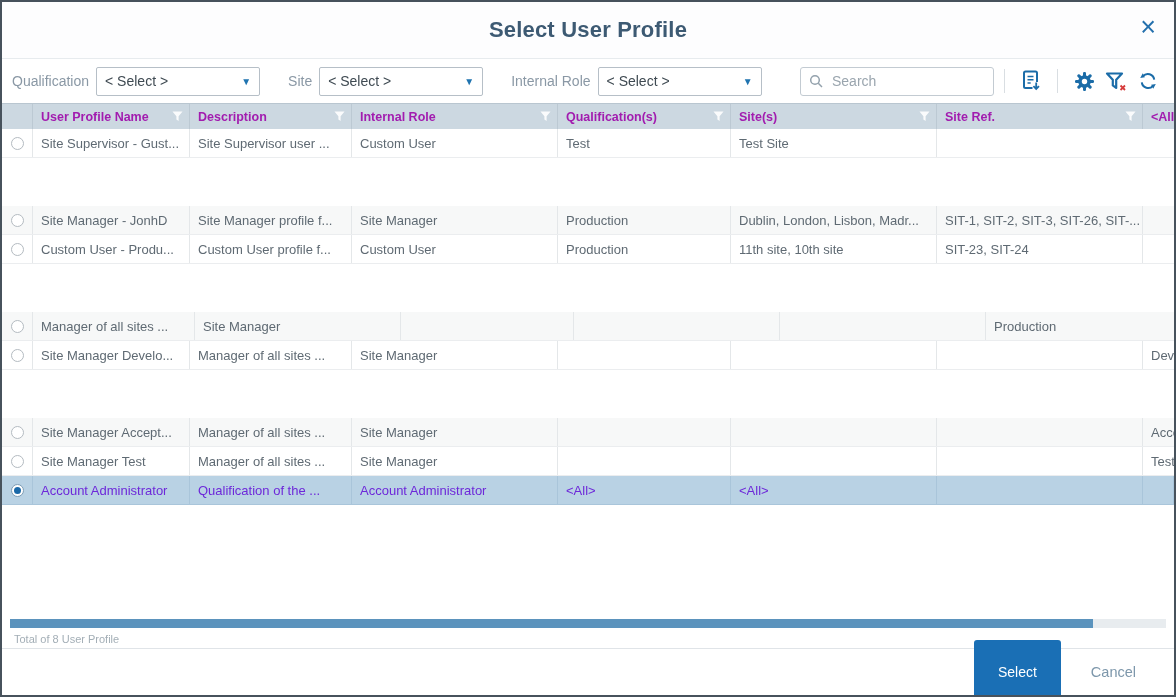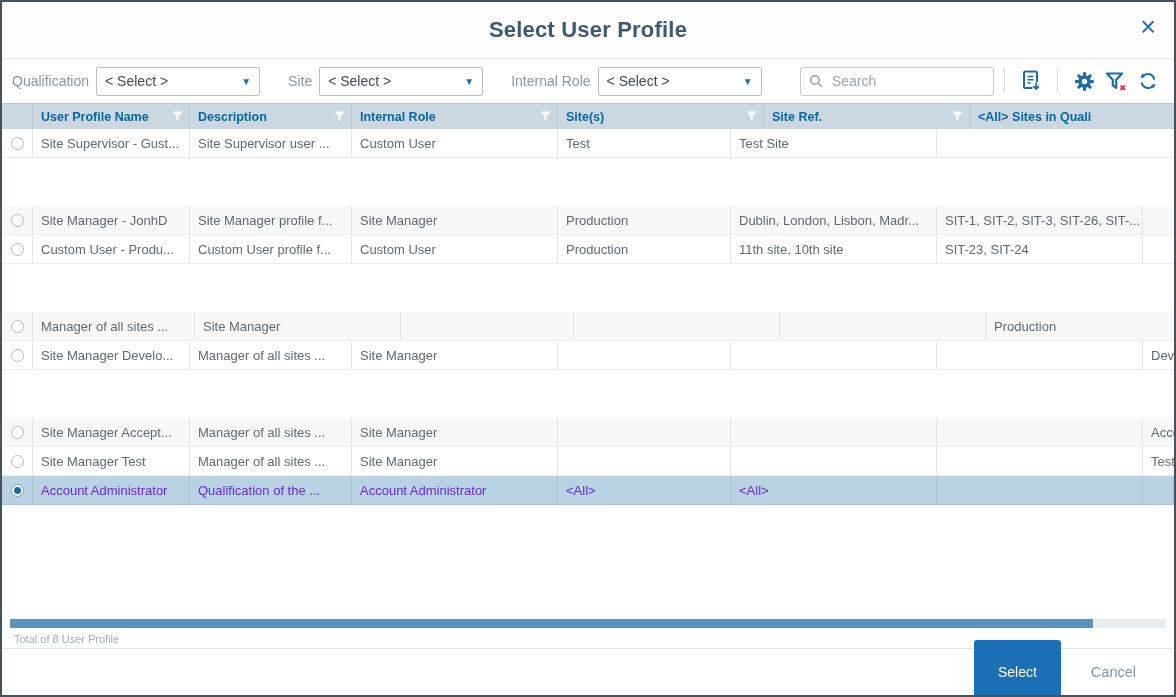--- a/index.html
+++ b/index.html
@@ -27,21 +27,21 @@
   .searchbox input{border:none;outline:none;flex:1;font-size:14px;color:#3f4a52;
     font-family:"Liberation Sans",sans-serif;background:transparent;min-width:0;}
   .searchbox input::placeholder{color:#9aa5ae;}
   .vdiv{width:1px;height:24px;background:#d9dee2;margin:0 10px;}
   .tbicon{display:flex;align-items:center;justify-content:center;width:24px;height:24px;
     cursor:pointer;margin:0 4px;}
   
   .thead{height:25px;flex:0 0 auto;display:flex;background:#ccd8e1;align-items:stretch;
     border-top:1px solid #b9c6d0;}
   .th{display:flex;align-items:center;justify-content:space-between;font-size:12.5px;font-weight:bold;
-    color:#0369a1;padding:0 6px 0 8px;border-right:1px solid #bcc9d3;white-space:nowrap;overflow:hidden;}
+    color:#a21caf;padding:0 6px 0 8px;border-right:1px solid #bcc9d3;white-space:nowrap;overflow:hidden;}
   .trow{height:28px;flex:0 0 auto;display:flex;align-items:stretch;border-bottom:1px solid #ebedef;
     background:#fff;cursor:pointer;}
   .trow.even{background:#f7f8f8;margin-top:48px;}
   .trow.selected{background:#b9d2e4;border-bottom:1px solid #a9c5da;}
   .cell{display:flex;align-items:center;font-size:13px;color:#5f6a73;padding:0 6px 0 8px;
     border-right:1px solid #e4e7e9;white-space:nowrap;overflow:hidden;}
   .trow.selected .cell{border-right:1px solid #a9c5da;color:#6d28d9;}
   .c0{width:30px;flex:0 0 auto;justify-content:center;padding:0;}
   .c1{width:142px;flex:0 0 auto;}
   .c2{width:147px;flex:0 0 auto;}
@@ -164,20 +164,26 @@
       <svg class="funnel" width="11" height="11" viewBox="0 0 12 12">
           <path d="M0.5 0.5h11L7.2 5.8V11L4.8 9.2V5.8z" fill="rgba(255,255,255,0.9)"></path>
         </svg>
     </div>
     <div class="th c3">
       <span>Internal Role</span>
       <svg class="funnel" width="11" height="11" viewBox="0 0 12 12">
           <path d="M0.5 0.5h11L7.2 5.8V11L4.8 9.2V5.8z" fill="rgba(255,255,255,0.9)"></path>
         </svg>
     </div>
+    <div class="th c4">
+      <span>Qualification(s)</span>
+      <svg class="funnel" width="11" height="11" viewBox="0 0 12 12">
+          <path d="M0.5 0.5h11L7.2 5.8V11L4.8 9.2V5.8z" fill="rgba(255,255,255,0.9)"></path>
+        </svg>
+    </div>
     <div class="th c5">
       <span>Site(s)</span>
       <svg class="funnel" width="11" height="11" viewBox="0 0 12 12">
           <path d="M0.5 0.5h11L7.2 5.8V11L4.8 9.2V5.8z" fill="rgba(255,255,255,0.9)"></path>
         </svg>
     </div>
     <div class="th c6">
       <span>Site Ref.</span>
       <svg class="funnel" width="11" height="11" viewBox="0 0 12 12">
           <path d="M0.5 0.5h11L7.2 5.8V11L4.8 9.2V5.8z" fill="rgba(255,255,255,0.9)"></path>

